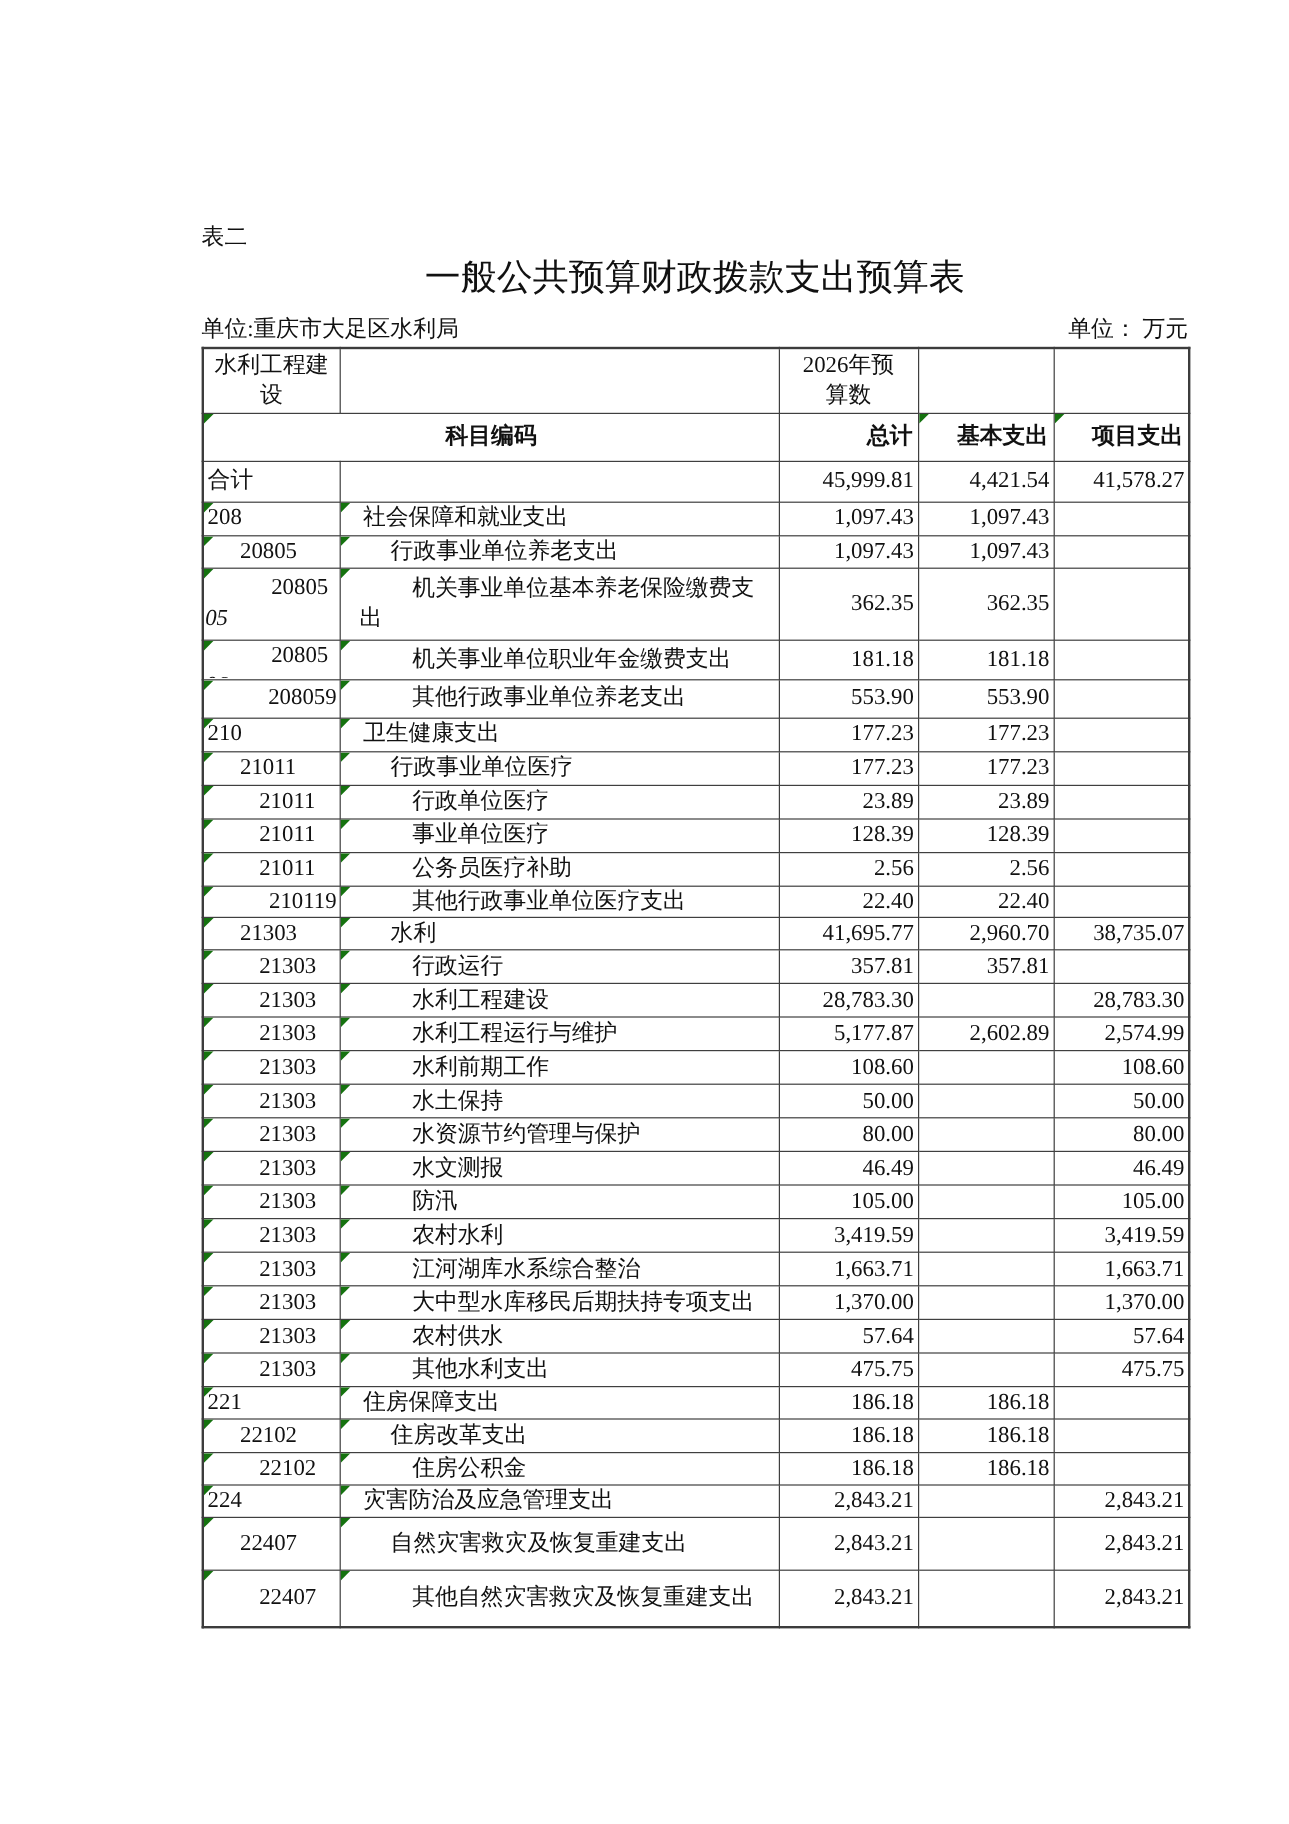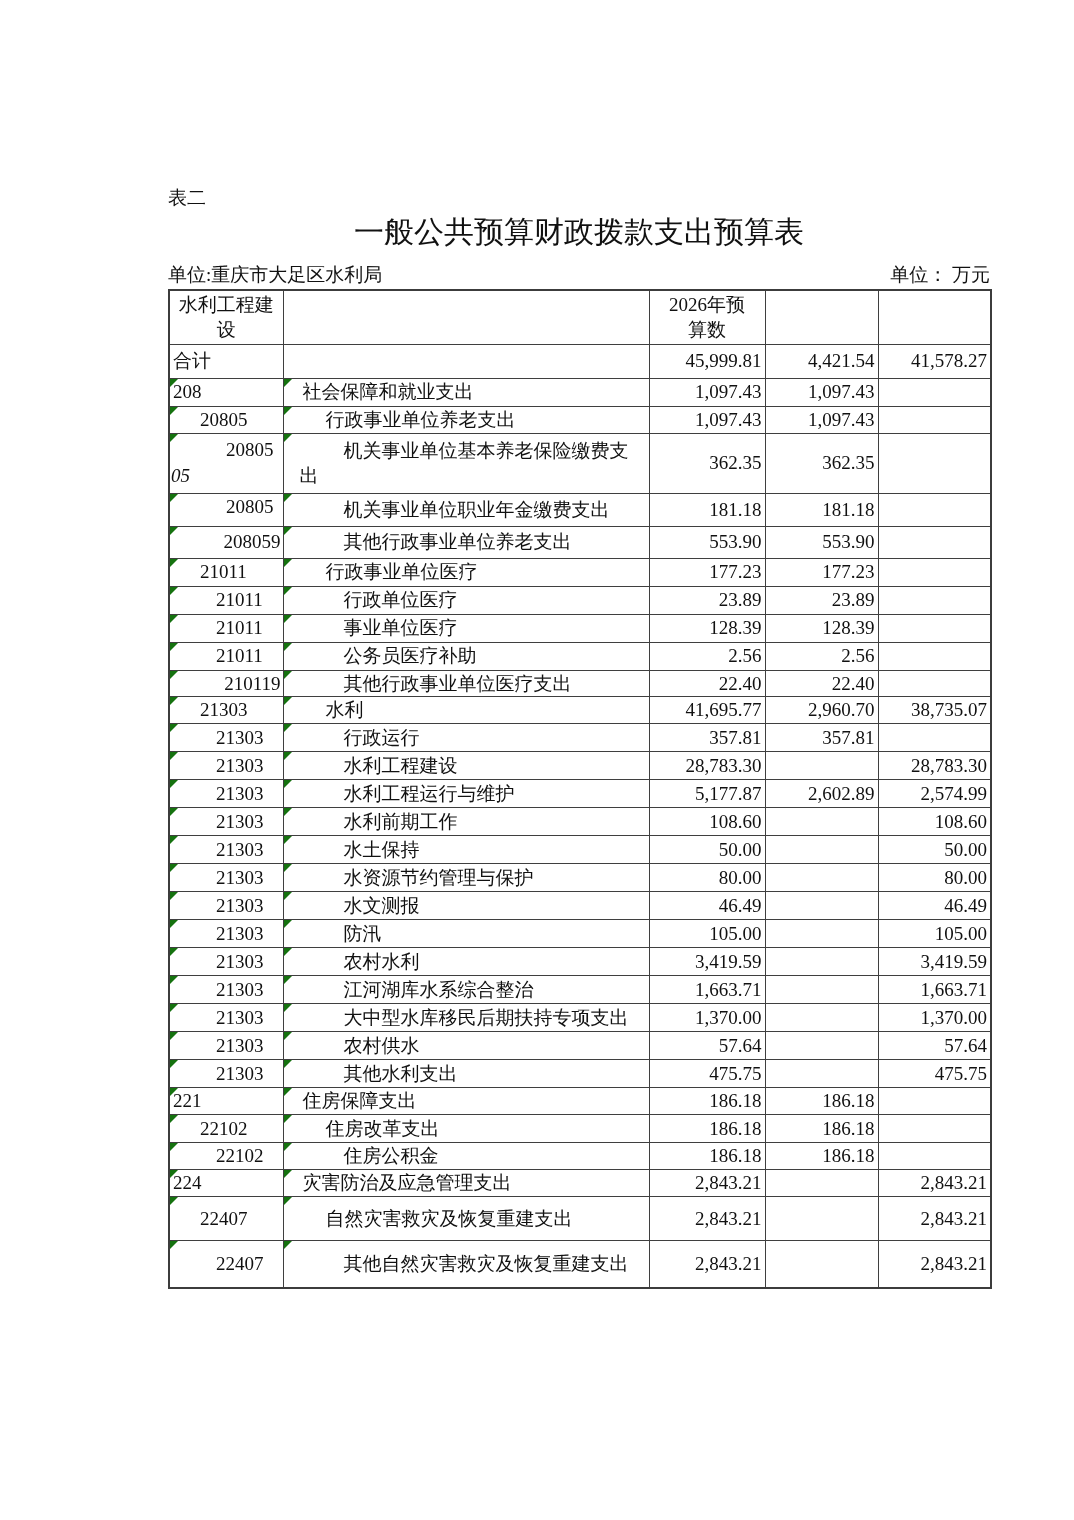--- a/index.html
+++ b/index.html
@@ -59,20 +59,35 @@
     <tbody>
       <tr class="h1">
         <td class="hc">水利工程建设</td>
         <td></td>
         <td>
           <div class="narrow">2026年预算数</div>
         </td>
         <td></td>
         <td></td>
       </tr>
+      <tr class="h2">
+        <td colspan="2" class="hc hb">
+          <span class="tri-mark"></span>
+          <span>科目编码</span>
+        </td>
+        <td class="hb valh">总计</td>
+        <td class="hb valh">
+          <span class="tri-mark"></span>
+          <span>基本支出</span>
+        </td>
+        <td class="hb valh">
+          <span class="tri-mark"></span>
+          <span>项目支出</span>
+        </td>
+      </tr>
     <tr style="height: 34px;">
           <td class="code l1">合计</td>
           <td class="name n1"></td>
           <td class="val">45,999.81</td>
           <td class="val">4,421.54</td>
           <td class="val">41,578.27</td>
         </tr>
         <tr style="height: 28px; margin-top: 44px;">
           <td class="code l1"><span class="tri-mark"></span>208</td>
           <td class="name n1"><span class="tri-mark"></span>社会保障和就业支出</td>
@@ -114,20 +129,27 @@
           <td class="val"></td>
         </tr>
         <tr style="height: 32px;">
           <td class="code r"><span class="tri-mark"></span>208059</td>
           <td class="name n3"><span class="tri-mark"></span>其他行政事业单位养老支出</td>
           <td class="val">553.90</td>
           <td class="val">553.90</td>
           <td class="val"></td>
         </tr>
         <tr style="height: 28px;">
+          <td class="code l1"><span class="tri-mark"></span>210</td>
+          <td class="name n1"><span class="tri-mark"></span>卫生健康支出</td>
+          <td class="val">177.23</td>
+          <td class="val">177.23</td>
+          <td class="val"></td>
+        </tr>
+        <tr style="height: 28px;">
           <td class="code l2"><span class="tri-mark"></span>21011</td>
           <td class="name n2"><span class="tri-mark"></span>行政事业单位医疗</td>
           <td class="val">177.23</td>
           <td class="val">177.23</td>
           <td class="val"></td>
         </tr>
         <tr style="height: 28px;">
           <td class="code l3"><span class="tri-mark"></span>21011</td>
           <td class="name n3"><span class="tri-mark"></span>行政单位医疗</td>
           <td class="val">23.89</td>

